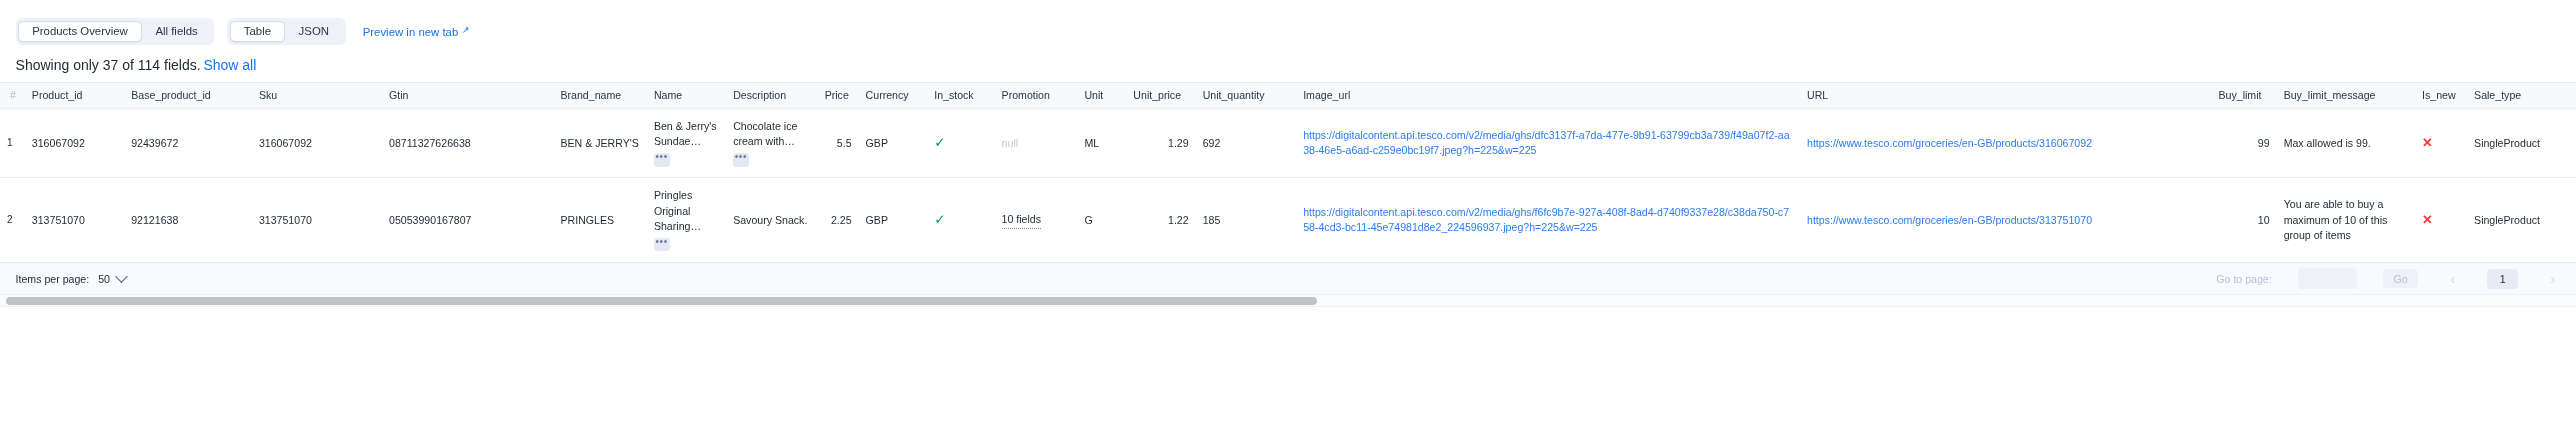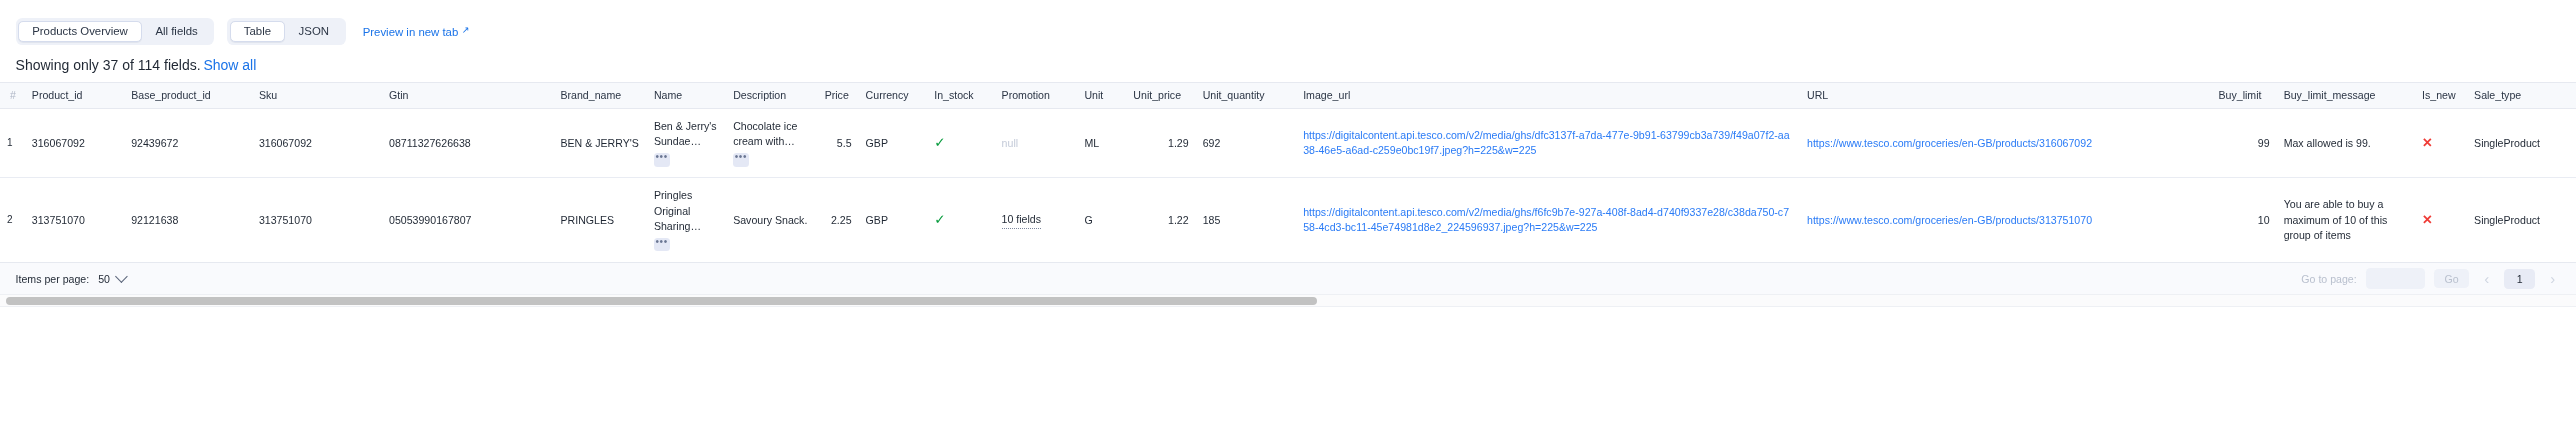--- a/index.html
+++ b/index.html
@@ -182,21 +182,21 @@
   }
   .chev-down {
     width: 7.8px; height: 7.8px;
     border-right: 1.4px solid #5a6479;
     border-bottom: 1.4px solid #5a6479;
     transform: rotate(45deg) translate(-1.4px,-1.4px);
   }
   .pager {
     display: inline-flex;
     align-items: center;
-    gap: 7px;
+    gap: 24px;
     white-space: nowrap;
   }
   .goto-label { font-size: 10.6px; color: #b9c0ce; }
   .goto-input {
     width: 55px;
     height: 19px;
     border-radius: 4.3px;
     background: #eef1f8;
     border: none;
     outline: none;

